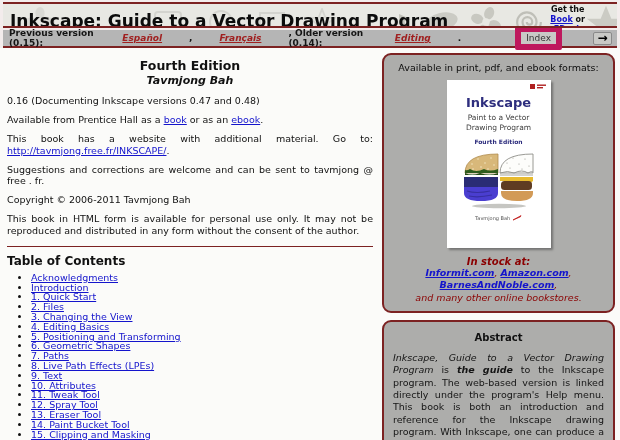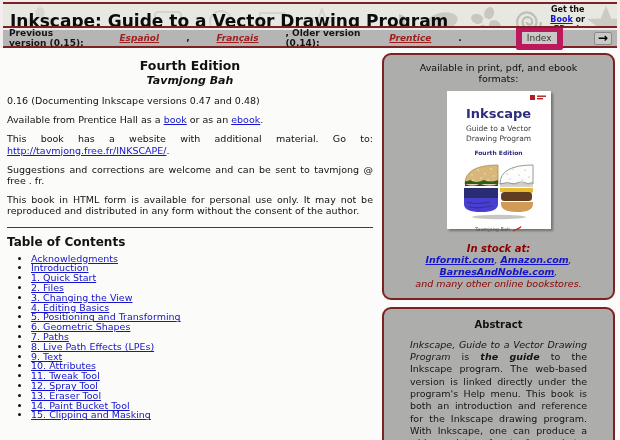--- a/index.html
+++ b/index.html
@@ -77,27 +77,27 @@
   .rule { border: none; border-top: 1px solid #7c2222; margin: 10px 0 7px; }
   .toc-h { font-size: 12px; font-weight: bold; margin: 0 0 5px; }
   ul.toc { margin-left: 24px; font-size: 9.5px; line-height: 9.8px; }
   ul.toc li { margin: 0; }
   ul.toc a { color: #1414cc; }
   
   .right { width: 233px; flex: none; }
   .box {
     border: 2px solid #7c2222; border-radius: 9px;
     background: #adadab;
-    padding: 7px 26px;
+    padding: 7px 9px;
   }
   .box + .box { margin-top: 7px; }
   .formats-h { font-size: 9.5px; text-align: center; margin-bottom: 7px; color: #0d0d0d; }
   .cover-wrap { text-align: center; }
   .cover {
-    display: inline-block; width: 104px; height: 138px;
+    display: inline-block; width: 104px; height: 168px;
     background: #fff; position: relative;
     box-shadow: 2px 2px 2px rgba(70,70,70,.55);
     text-align: center;
   }
   .pub-logo { position: absolute; top: 4px; right: 5px; }
   .cover-title { font-size: 13px; font-weight: bold; color: #2e2e7e; margin-top: 15px; }
   .cover-sub { font-size: 7.5px; color: #3c3c3c; line-height: 1.3; margin-top: 3px; }
   .cover-ed { font-size: 6px; font-weight: bold; color: #2e2e7e; margin-top: 5px; }
   .burger { margin-top: 4px; }
   .cover-author { font-size: 5px; color: #555; margin-top: 2px; }
@@ -168,21 +168,21 @@
     <a href="#">EBook</a>
   </div>
 </div>
 
 <div class="navbar">
   <span>Previous version (0.15): </span>
   <a href="#">Español</a>
   <span>, </span>
   <a href="#">Français</a>
   <span>, Older version (0.14): </span>
-  <a href="#">Prentice</a>
+  <a href="#">Editing</a>
   <span>.</span>
   <span class="nav-spacer"></span>
   <span class="index-btn">Index</span>
   <span class="arrow-btn">
       <span>→</span>
     </span>
 </div>
 
 <div class="content">
 
@@ -191,20 +191,21 @@
     <div class="author-h">Tavmjong Bah</div>
 
     <p>0.16 (Documenting Inkscape versions 0.47 and 0.48)</p>
 
     <p><span>Available from Prentice Hall as a </span><a href="#">book</a><span> or as an </span><a href="#">ebook</a><span>.</span></p>
 
     <p><span>This book has a website with additional material. Go to: </span><a href="#">http://tavmjong.free.fr/INKSCAPE/</a><span>.</span></p>
 
     <p>Suggestions and corrections are welcome and can be sent to tavmjong @ free . fr.</p>
 
+    <p>Copyright © 2006-2011 Tavmjong Bah</p>
 
     <p>This book in HTML form is available for personal use only. It may not be reproduced and distributed in any form without the consent of the author.</p>
 
     <hr class="rule">
 
     <div class="toc-h">Table of Contents</div>
     <ul class="toc">
       <li><a href="#">Acknowledgments</a></li>
       <li><a href="#">Introduction</a></li>
       <li><a href="#">1. Quick Start</a></li>
@@ -233,21 +234,21 @@
 
       <div class="cover-wrap">
         <div class="cover">
           <svg class="pub-logo" width="16" height="6" viewBox="0 0 16 6">
             <rect x="0" y="0" width="5" height="5" fill="#b02020"></rect>
             <rect x="7" y="0.5" width="9" height="1.4" fill="#b02020"></rect>
             <rect x="7" y="3" width="6" height="1.4" fill="#b02020"></rect>
           </svg>
           <div class="cover-title">Inkscape</div>
           <div class="cover-sub">
-            <span>Guide to a Vector</span><br>
+            <span>Paint to a Vector</span><br>
             <span>Drawing Program</span>
           </div>
           <div class="cover-ed">Fourth Edition</div>
 
           <svg class="burger" width="78" height="60" viewBox="0 0 78 60">
 
             <path d="M5 24 Q5 5 38 5 L38 24 Z" fill="#d8b87a" stroke="#b08c4e" stroke-width="0.8"></path>
             <g fill="#f1e3c0">
                 <circle cx="12" cy="15" r="0.8"></circle>
                 <circle cx="18" cy="10" r="0.8"></circle>

